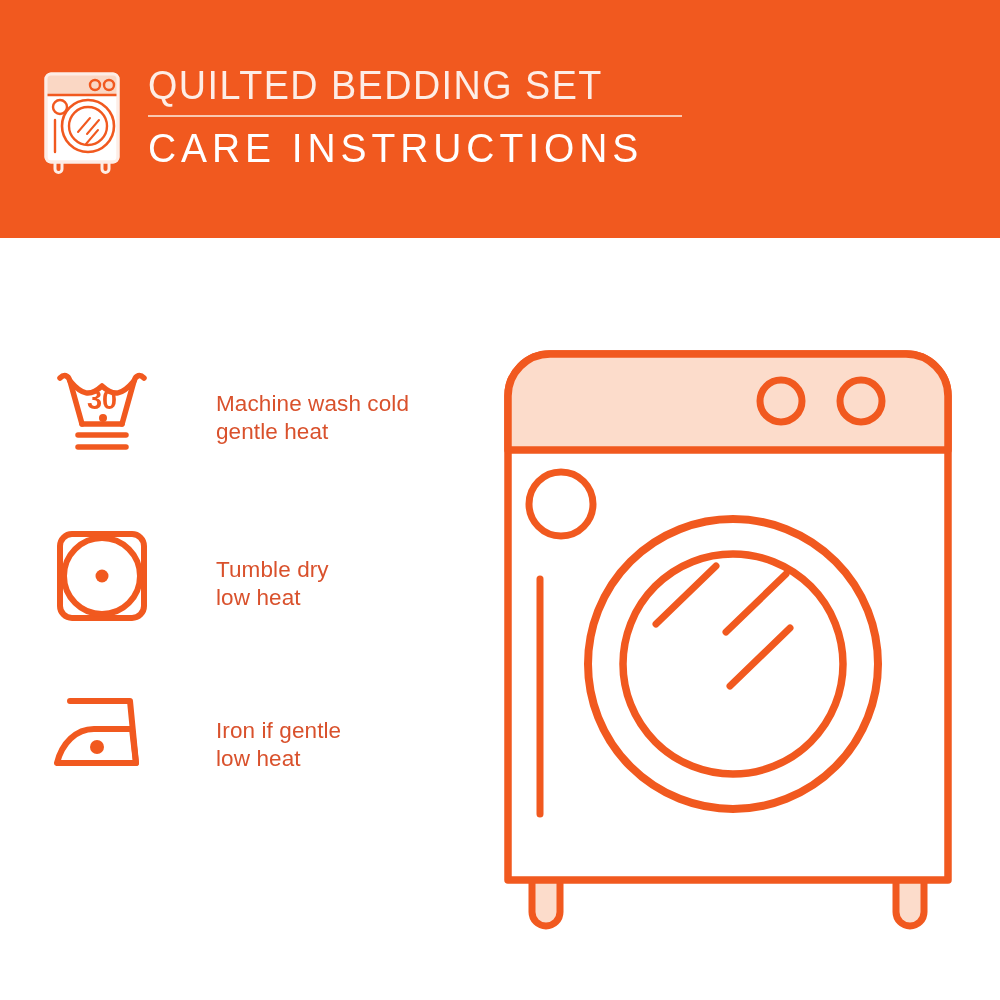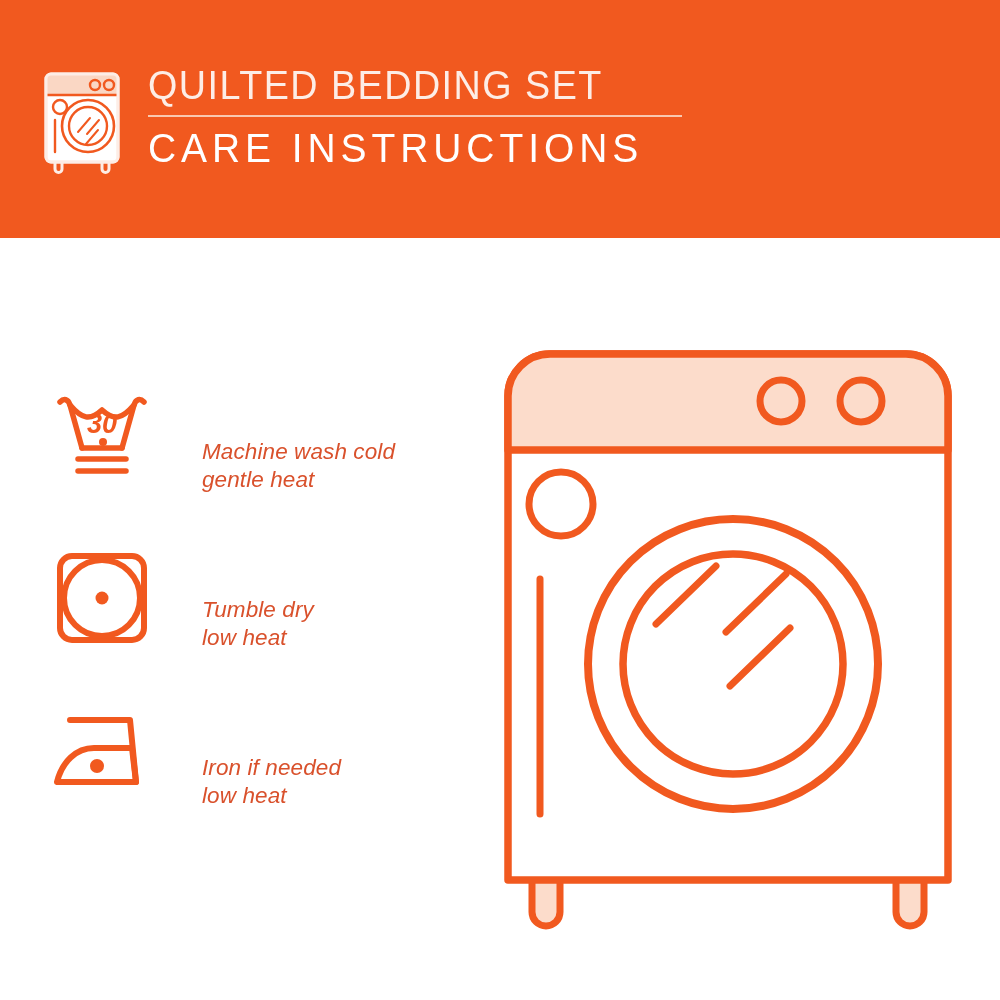--- a/index.html
+++ b/index.html
@@ -83,34 +83,33 @@
 
   
   .care-list {
     position: absolute;
     left: 48px;
     top: 98px;
     width: 420px;
   }
   .care-item {
     display: flex;
-    align-items: flex-end;
+    align-items: center;
     height: 158px;
-    font-style: italic;
   }
   .care-symbol {
     width: 108px;
     height: 108px;
     flex: 0 0 auto;
     display: flex;
     align-items: center;
     justify-content: center;
   }
   .care-text {
-    margin-left: 46px;
+    margin-left: 60px;
     color: #D9512C;
     font-size: 22.5px;
     line-height: 28px;
     font-weight: 500;
     padding-top: 8px;
     letter-spacing: 0.1px;
   }
   .care-text .ln { display: block; white-space: nowrap; }
 
   
@@ -227,21 +226,21 @@
           <g fill="none" stroke="#F1591F" stroke-width="6" stroke-linecap="round" stroke-linejoin="round">
 
             <path d="M22 16 L82 16 L88 78"></path>
 
             <path d="M84 44 L46 44 C28 44 14 58 9 78 L88 78 Z"></path>
           </g>
           <circle cx="49" cy="62" r="7" fill="#F1591F"></circle>
         </svg>
       </div>
       <div class="care-text">
-        <span class="ln">Iron if needed</span>
+        <span class="ln">Iron if gentle</span>
         <span class="ln">low heat</span>
       </div>
     </div>
 
   </div>
 
   <div class="machine-wrap">
     <svg viewBox="0 0 480 610" width="480" height="610" aria-hidden="true">
       <g stroke="#F1591F" fill="none" stroke-linecap="round" stroke-linejoin="round">
 

